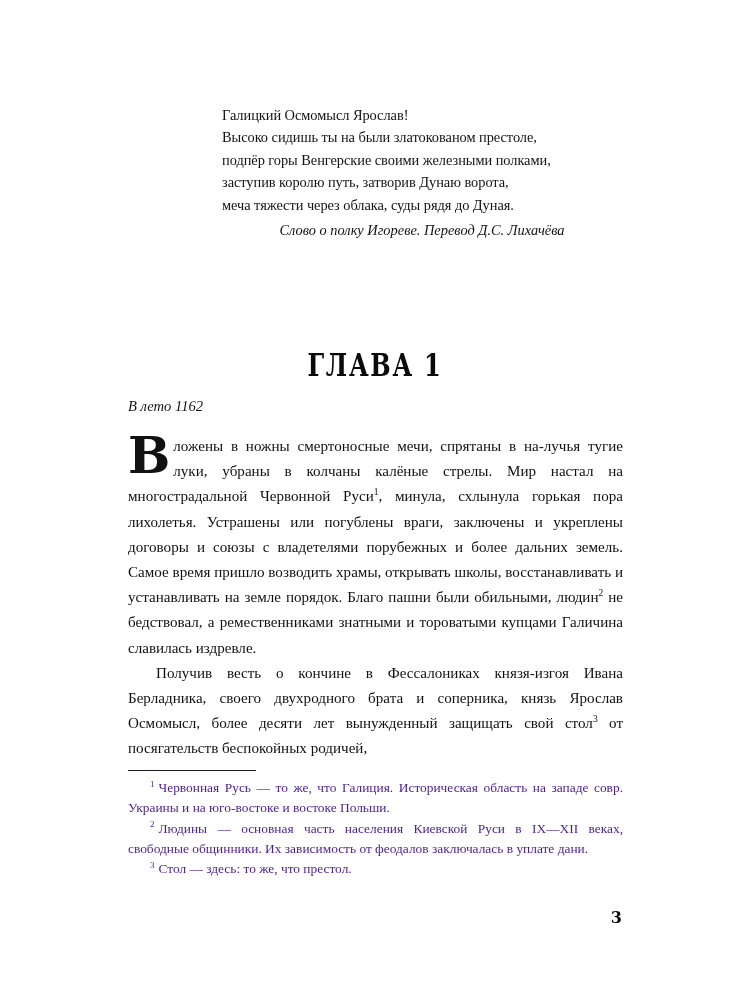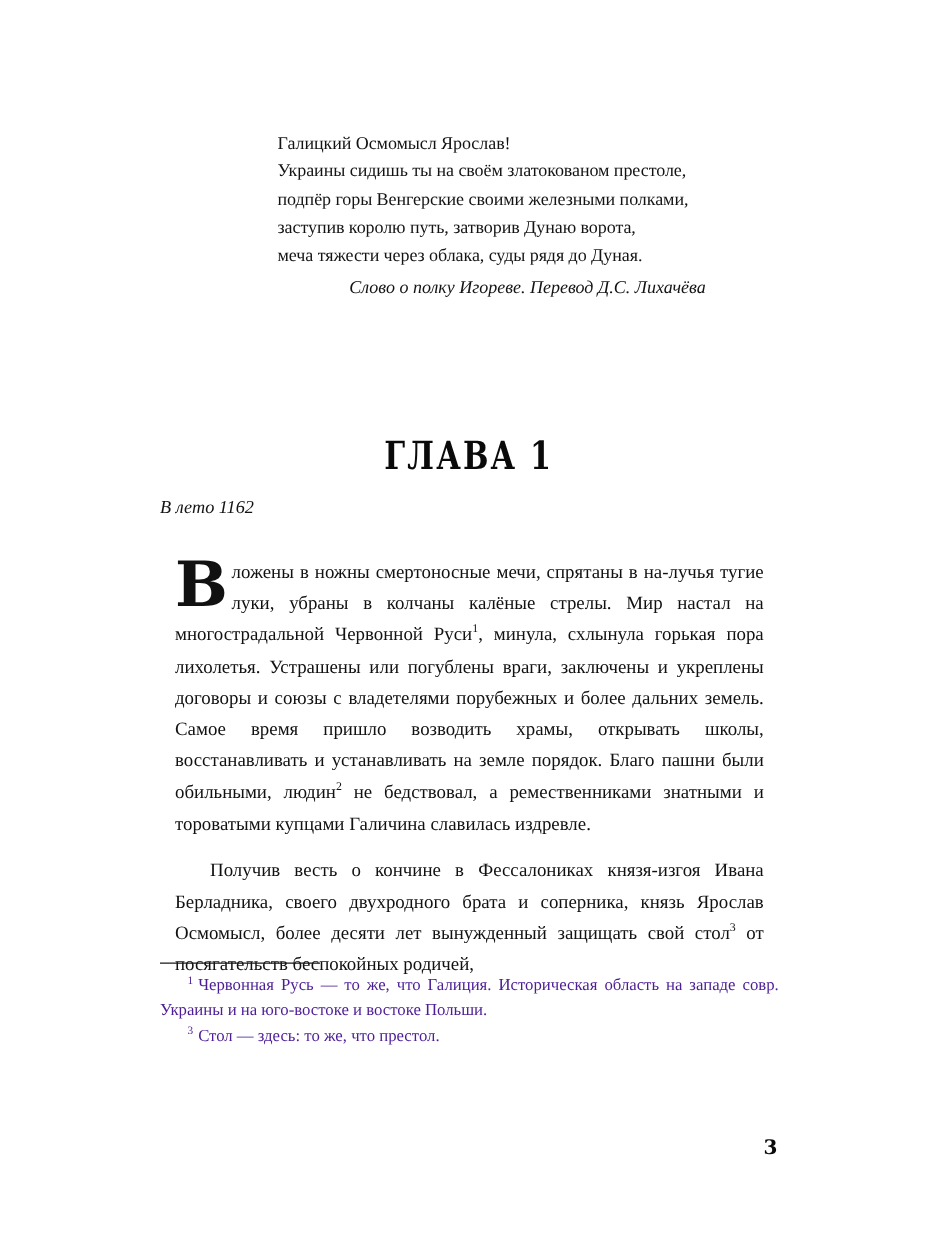--- a/index.html
+++ b/index.html
@@ -78,21 +78,21 @@
     position: absolute;
     left: 128px;
     top: 434px;
     width: 495px;
   }
   .body-par {
     font-size: 15.1px;
     line-height: 25.2px;
     text-align: justify;
     color: #111111;
-    margin: 12px;
+    margin: 0;
     hyphens: manual;
   }
   .body-par.first::first-letter {
     float: left;
     font-family: "DejaVu Serif", "Liberation Serif", serif;
     font-weight: 700;
     font-size: 50px;
     line-height: 42px;
     padding: 0 3px 0 0;
     margin-top: 1px;
@@ -150,37 +150,38 @@
     color: #0a0a0a;
   }
 </style>
 </head>
 <body>
 
 <div class="page">
 
   <div class="epigraph">
     <div class="epigraph-line">Галицкий Осмомысл Ярослав!</div>
-    <div class="epigraph-line">Украины сидишь ты на своём златокованом престоле,</div>
+    <div class="epigraph-line">Высоко сидишь ты на были златокованом престоле,</div>
     <div class="epigraph-line">подпёр горы Венгерские своими железными полками,</div>
     <div class="epigraph-line">заступив королю путь, затворив Дунаю ворота,</div>
     <div class="epigraph-line">меча тяжести через облака, суды рядя до Дуная.</div>
     <div class="epigraph-source">Слово о полку Игореве. Перевод Д.С. Лихачёва</div>
   </div>
 
   <div class="chapter-title">ГЛАВА 1</div>
   <div class="chapter-date">В лето 1162</div>
 
   <div class="body-block">
     <p class="body-par first"><span>В</span><span>ложены в ножны смертоносные мечи, спрятаны в на-лучья тугие луки, убраны в колчаны калёные стрелы. Мир настал на многострадальной Червонной Руси</span><sup class="fn">1</sup><span>, минула, схлынула горькая пора лихолетья. Устрашены или погублены враги, заключены и укреплены договоры и союзы с владетелями порубежных и более дальних земель. Самое время пришло возводить храмы, открывать школы, восстанавливать и устанавливать на земле порядок. Благо пашни были обильными, людин</span><sup class="fn">2</sup><span> не бедствовал, а ремественниками знатными и тороватыми купцами Галичина славилась издревле.</span></p>
 
     <p class="body-par second"><span>Получив весть о кончине в Фессалониках князя-изгоя Ивана Берладника, своего двухродного брата и соперника, князь Ярослав Осмомысл, более десяти лет вынужденный защищать свой стол</span><sup class="fn">3</sup><span> от посягательств беспокойных родичей,</span></p>
   </div>
 
   <div class="footnotes">
     <div class="fn-rule"></div>
     <p class="fn-item"><sup>1</sup><span>Червонная Русь — то же, что Галиция. Историческая область на западе совр. Украины и на юго-востоке и востоке Польши.</span></p>
+    <p class="fn-item"><sup>2</sup><span>Людины — основная часть населения Киевской Руси в IX—XII веках, свободные общинники. Их зависимость от феодалов заключалась в уплате дани.</span></p>
     <p class="fn-item"><sup>3</sup><span>Стол — здесь: то же, что престол.</span></p>
   </div>
 
   <div class="folio">3</div>
 
 </div>
 
 </body></html>

